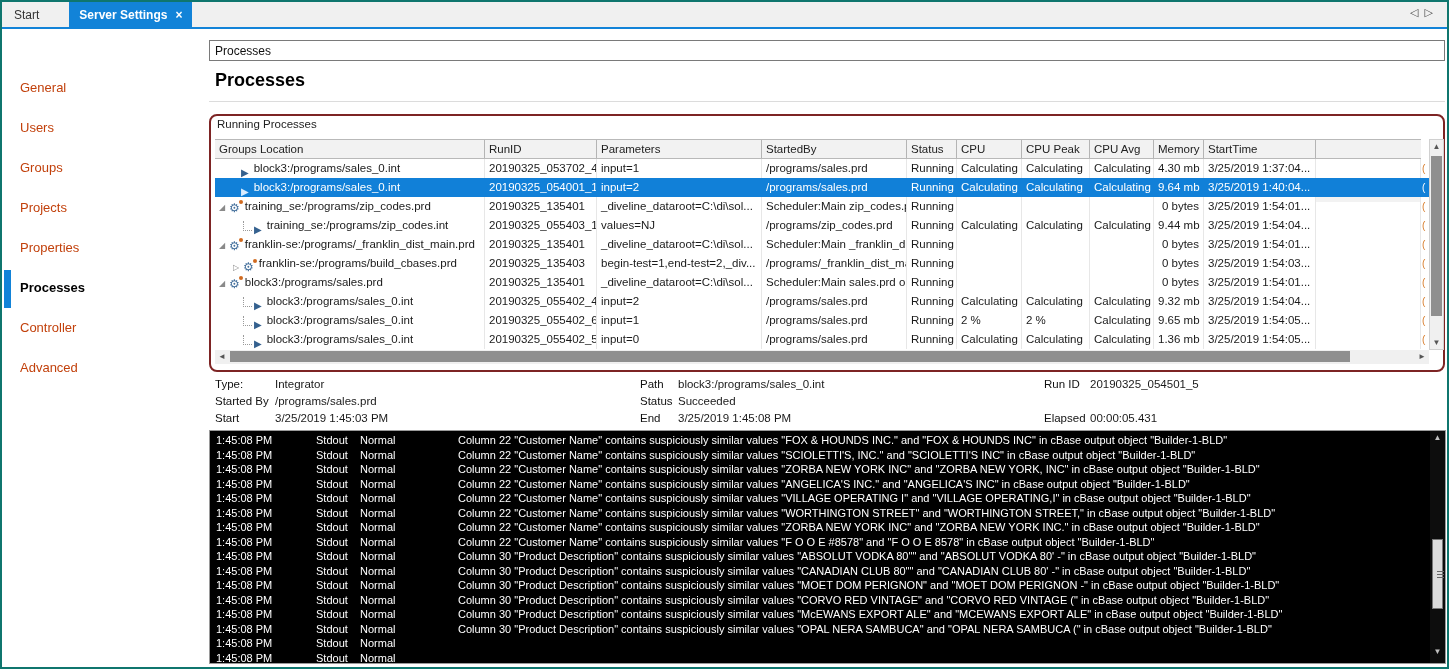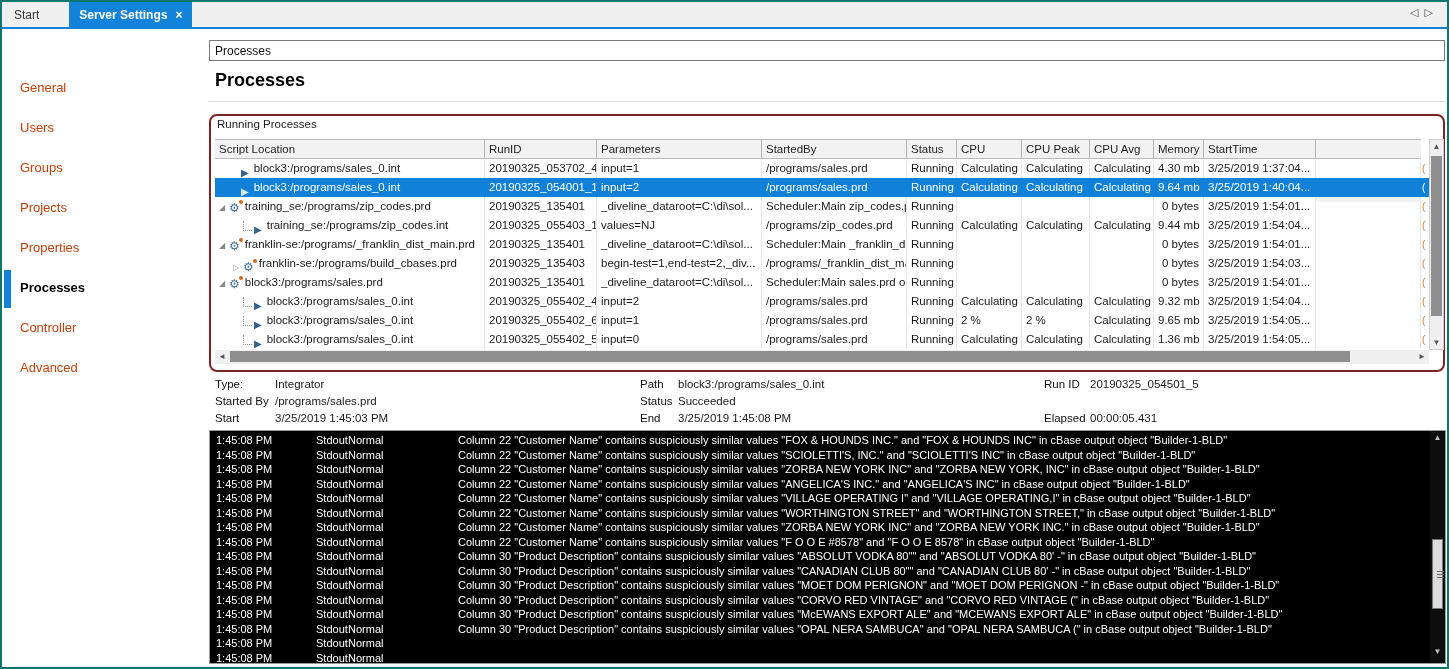--- a/index.html
+++ b/index.html
@@ -56,21 +56,21 @@
   .hscroll .arr{position:absolute;top:0;width:14px;height:14px;text-align:center;font-size:8px;color:#555;line-height:14px;}
   .hscroll .thumb{position:absolute;top:1px;height:11px;background:#8f8f8f;}
   
   .dfield{position:absolute;font-size:11.5px;white-space:nowrap;}
   .dlabel{color:#111;}
   
   .console{position:absolute;left:207px;top:428px;width:1237px;height:234px;background:#000;
     border:1px solid #9a9a9a;box-sizing:border-box;overflow:hidden;}
   .cline{position:relative;height:14.5px;line-height:14.5px;color:#fff;font-size:11px;white-space:nowrap;}
   .cline span{position:absolute;top:0;}
-  .c-time{left:6px;}  .c-stream{left:106px;} .c-level{left:138px;} .c-msg{left:248px;}
+  .c-time{left:6px;}  .c-stream{left:106px;} .c-level{left:150px;} .c-msg{left:248px;}
   .cscroll{position:absolute;right:0;top:0;width:15px;height:232px;background:#0d0d0d;}
   .cscroll .arr{position:absolute;left:0;width:15px;text-align:center;font-size:8px;color:#c0c0c0;height:14px;line-height:14px;}
   .cscroll .thumb{position:absolute;left:2px;width:11px;background:#dcdcdc;border:1px solid #777;box-sizing:border-box;}
   .cscroll .grip{position:absolute;left:4px;width:7px;height:1px;background:#666;}
 </style>
 </head>
 <body>
 
 <div class="window">
 
@@ -98,21 +98,21 @@
   <div class="side-indicator" style="top:268px;height:38px;"></div>
 
   <input class="filter" type="text" value="Processes" style="">
   <h1 class="page-title">Processes</h1>
   <div class="rule"></div>
 
   <div class="groupbox"></div>
   <div class="group-title">Running Processes</div>
 
   <div class="thead" id="thead">
-      <div class="tcell" style="width: 270px; line-height: 18px;">Script Location</div>
+      <div class="tcell" style="width: 270px; line-height: 18px;">Groups Location</div>
       <div class="tcell" style="width: 112px; line-height: 18px;">RunID</div>
       <div class="tcell" style="width: 165px; line-height: 18px;">Parameters</div>
       <div class="tcell" style="width: 145px; line-height: 18px;">StartedBy</div>
       <div class="tcell" style="width: 50px; line-height: 18px;">Status</div>
       <div class="tcell" style="width: 65px; line-height: 18px;">CPU</div>
       <div class="tcell" style="width: 68px; line-height: 18px;">CPU Peak</div>
       <div class="tcell" style="width: 64px; line-height: 18px;">CPU Avg</div>
       <div class="tcell" style="width: 50px; line-height: 18px;">Memory</div>
       <div class="tcell" style="width: 112px; line-height: 18px;">StartTime</div>
       <div class="tcell" style="width: 105px; line-height: 18px; margin-top: 44px;">EndTime</div>

